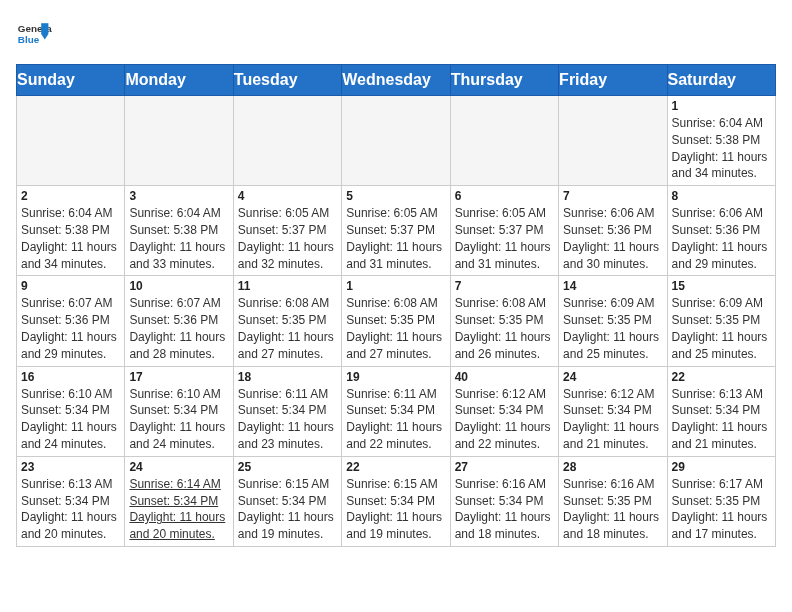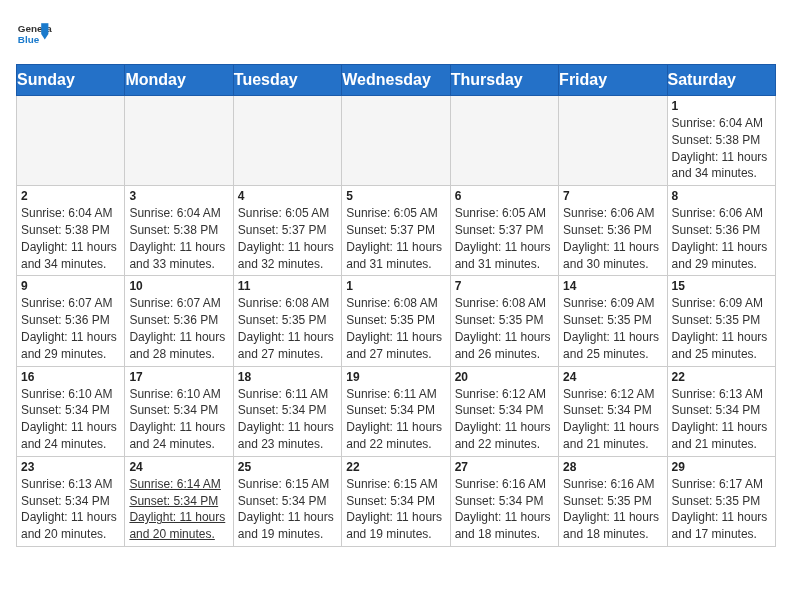--- a/index.html
+++ b/index.html
@@ -250,21 +250,21 @@
 and 23 minutes.</div>
         </td>
         <td>
           <span class="day-number">19</span>
           <div class="day-info" style="white-space: pre-line;">Sunrise: 6:11 AM
 Sunset: 5:34 PM
 Daylight: 11 hours
 and 22 minutes.</div>
         </td>
         <td>
-          <span class="day-number">20</span>
+          <span class="day-number">40</span>
           <div class="day-info" style="white-space: pre-line;">Sunrise: 6:12 AM
 Sunset: 5:34 PM
 Daylight: 11 hours
 and 22 minutes.</div>
         </td>
         <td>
           <span class="day-number">24</span>
           <div class="day-info" style="white-space: pre-line;">Sunrise: 6:12 AM
 Sunset: 5:34 PM
 Daylight: 11 hours

